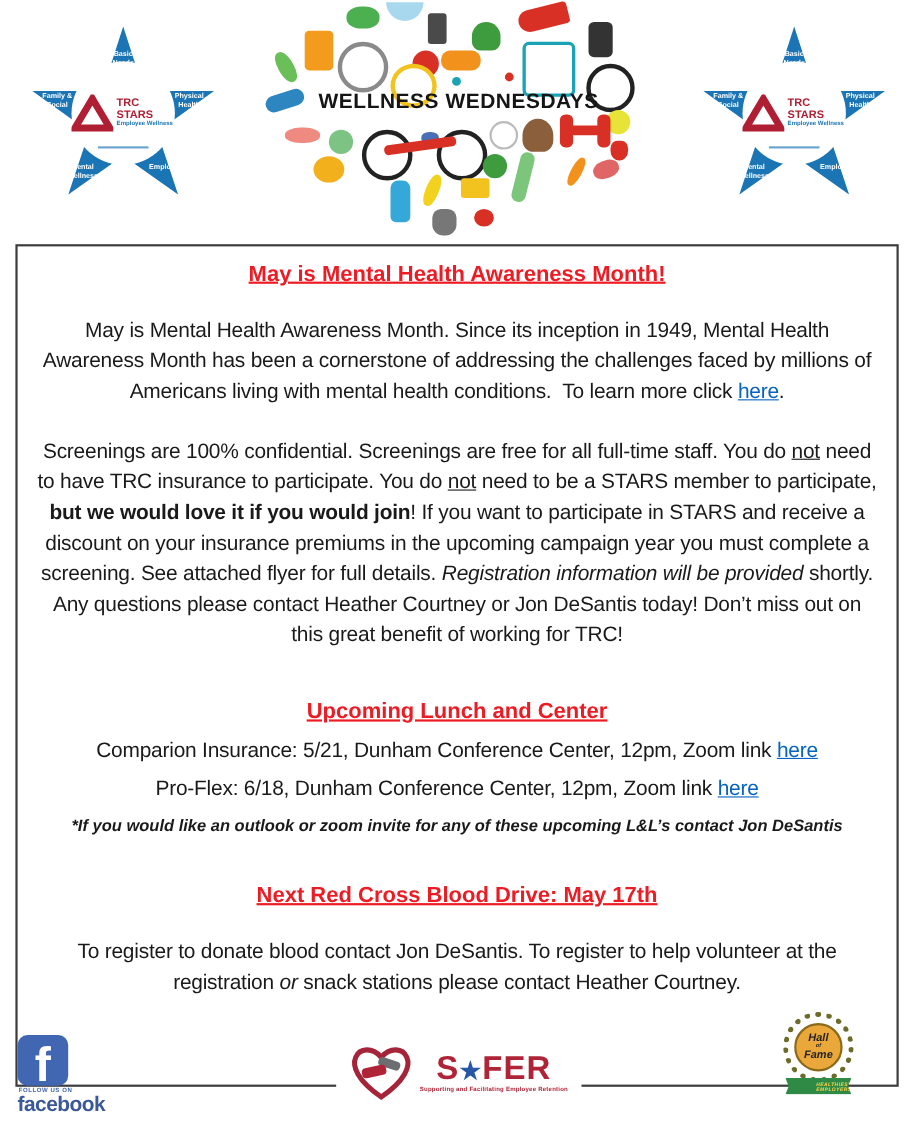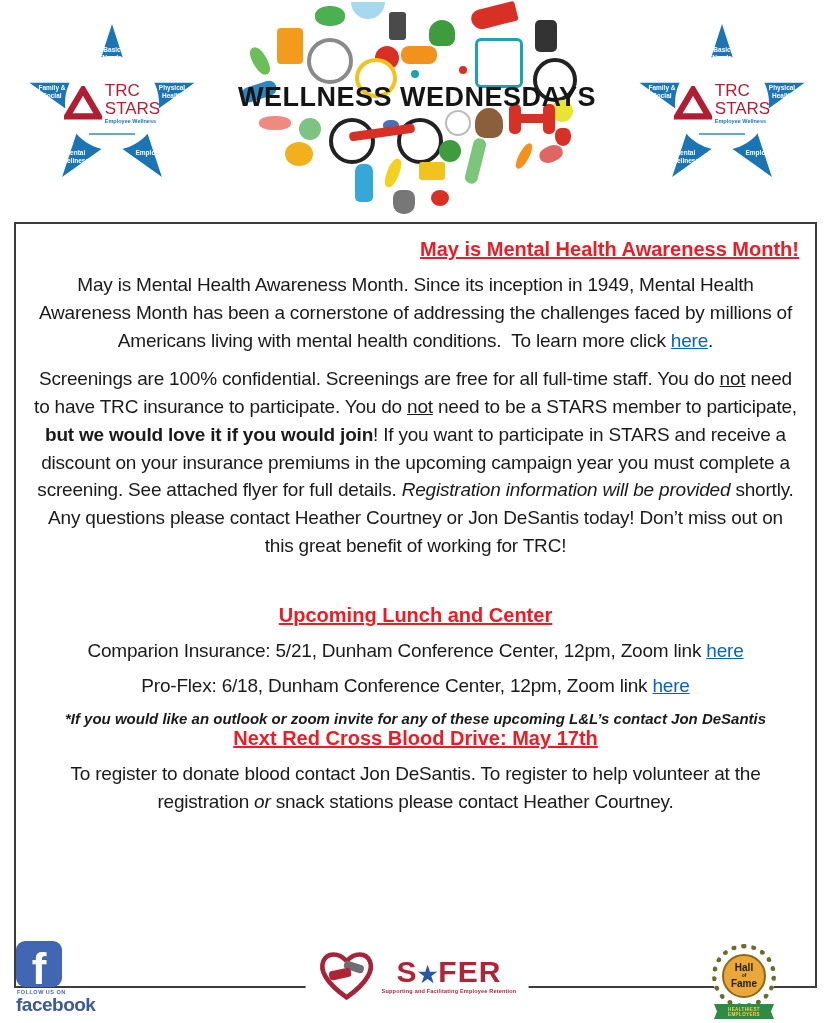--- a/index.html
+++ b/index.html
@@ -11,43 +11,43 @@
   .star{position:absolute;width:172px;height:168px;}
   .star-left{left:26px;top:24px;}
   .star-right{left:636px;top:24px;}
   .star-shape{position:absolute;inset:0;background:#1b74b4;
     clip-path:polygon(50% 0%,61% 35%,98% 35%,68% 57%,79% 91%,50% 70%,21% 91%,32% 57%,2% 35%,39% 35%);}
   .star-circle{position:absolute;left:50%;top:47%;transform:translate(-50%,-50%);
     width:94px;height:94px;background:#fff;border-radius:50%;
     display:flex;align-items:center;justify-content:center;gap:3px;}
   .trc-tri{flex:0 0 auto;}
   .trc-text{text-align:left;}
-  .trc-title{color:#b01e33;font-weight:normal;font-size:17px;line-height:1.05;}
+  .trc-title{color:#b01e33;font-weight:bold;font-size:10px;line-height:1.05;}
   .trc-sub{color:#1b74b4;font-weight:bold;font-size:5.5px;line-height:1.2;}
   .trc-tagline-line{position:absolute;left:50%;bottom:15px;transform:translateX(-50%);
     width:46px;height:2px;background:#1b74b4;opacity:.65;}
   .star-label{position:absolute;color:#fff;font-weight:bold;font-size:6.5px;line-height:1.2;
     text-align:center;white-space:pre-line;}
   .lbl-top{left:50%;top:22px;transform:translateX(-50%);}
   .lbl-left{left:4px;top:60px;width:44px;}
   .lbl-right{right:4px;top:60px;width:44px;}
   .lbl-bl{left:26px;top:125px;width:46px;}
   .lbl-br{right:18px;top:125px;width:50px;}
   
   .collage{position:absolute;left:50%;top:0;transform:translateX(-50%);width:360px;height:218px;}
   .ci{position:absolute;}
   .collage-band{position:absolute;left:-14px;right:-14px;top:82px;z-index:5;text-align:center;
-    font-size:27px;font-weight:800;color:#151515;letter-spacing:.5px;}
+    font-size:19px;font-weight:800;color:#151515;letter-spacing:.5px;}
   
   .main-box{position:absolute;left:14px;top:222px;width:803px;height:766px;
     border:2px solid #3c3c3c;background:#fff;text-align:center;box-sizing:border-box;
     padding:0 16px;overflow:hidden;}
   .red-heading{color:#ed1c24;font-size:20px;font-weight:bold;text-decoration:underline;margin:0;}
-  .h1{margin-top:14px;text-align:right;}.h2{margin-top:44px;}.h3{margin-top:44px;}.h4{}
-  .para{font-size:19px;line-height:1.47;margin:10px auto 0;letter-spacing:-.2px;}
+  .h1{margin-top:14px;}.h2{margin-top:44px;}.h3{margin-top:44px;}.h4{margin-top:44px;}
+  .para{font-size:19px;line-height:1.47;margin:26px auto 0;letter-spacing:-.2px;}
   .p1{max-width:756px;}
   .p2{max-width:770px;}
   .p4{max-width:760px;}
   .ll-item{font-size:19px;margin-top:13px;letter-spacing:-.2px;}
   .ll-note{font-size:15px;font-weight:bold;font-style:italic;margin-top:13px;}
   .seg-u{text-decoration:underline;}
   .seg-b{font-weight:bold;}
   .seg-i{font-style:italic;}
   a.seg-link{color:#0563c1;text-decoration:underline;cursor:pointer;}
   
@@ -56,21 +56,21 @@
     display:flex;align-items:flex-end;justify-content:center;overflow:hidden;}
   .fb-square span{font-size:44px;font-weight:bold;line-height:.82;}
   .fb-follow{font-size:5.5px;color:#4267b2;font-weight:bold;letter-spacing:.5px;margin:2px 0 0 1px;}
   .fb-word{font-size:19px;color:#3b5998;font-weight:bold;letter-spacing:-.5px;line-height:1;}
   .safer{position:absolute;left:50%;top:949px;transform:translateX(-50%);z-index:10;
     background:#fff;padding:0 12px;display:flex;align-items:center;gap:6px;}
   .safer-textcol{text-align:center;}
   .safer-name{font-size:30px;font-weight:800;color:#b02437;line-height:1;letter-spacing:1px;}
   .safer-star{color:#2757a5;font-size:22px;}
   .safer-tagline{font-size:5.5px;color:#b02437;font-weight:bold;margin-top:1px;letter-spacing:.2px;}
-  .hof{position:absolute;left:712px;top:944px;width:64px;z-index:10;text-align:center;}
+  .hof{position:absolute;left:712px;top:920px;width:64px;z-index:10;text-align:right;font-style:italic;}
   .hof-wreath{width:54px;height:54px;margin:0 auto;border-radius:50%;border:5px dotted #6b6b2a;
     background:#fff;display:flex;align-items:center;justify-content:center;}
   .hof-medal{width:44px;height:44px;border-radius:50%;background:#eba83a;border:2px solid #8a6a1a;
     display:flex;flex-direction:column;align-items:center;justify-content:center;color:#222;font-weight:bold;box-sizing:border-box;}
   .hof-l1,.hof-l3{font-size:10px;line-height:1;}
   .hof-l2{font-size:5px;line-height:1.1;}
   .hof-ribbon{margin:-4px auto 0;width:60px;background:#2e8a44;color:#ffd34d;font-size:4.5px;
     font-weight:bold;letter-spacing:.4px;padding:2.5px 0;
     clip-path:polygon(0 0,100% 0,95% 50%,100% 100%,0 100%,5% 50%);}
 </style>

